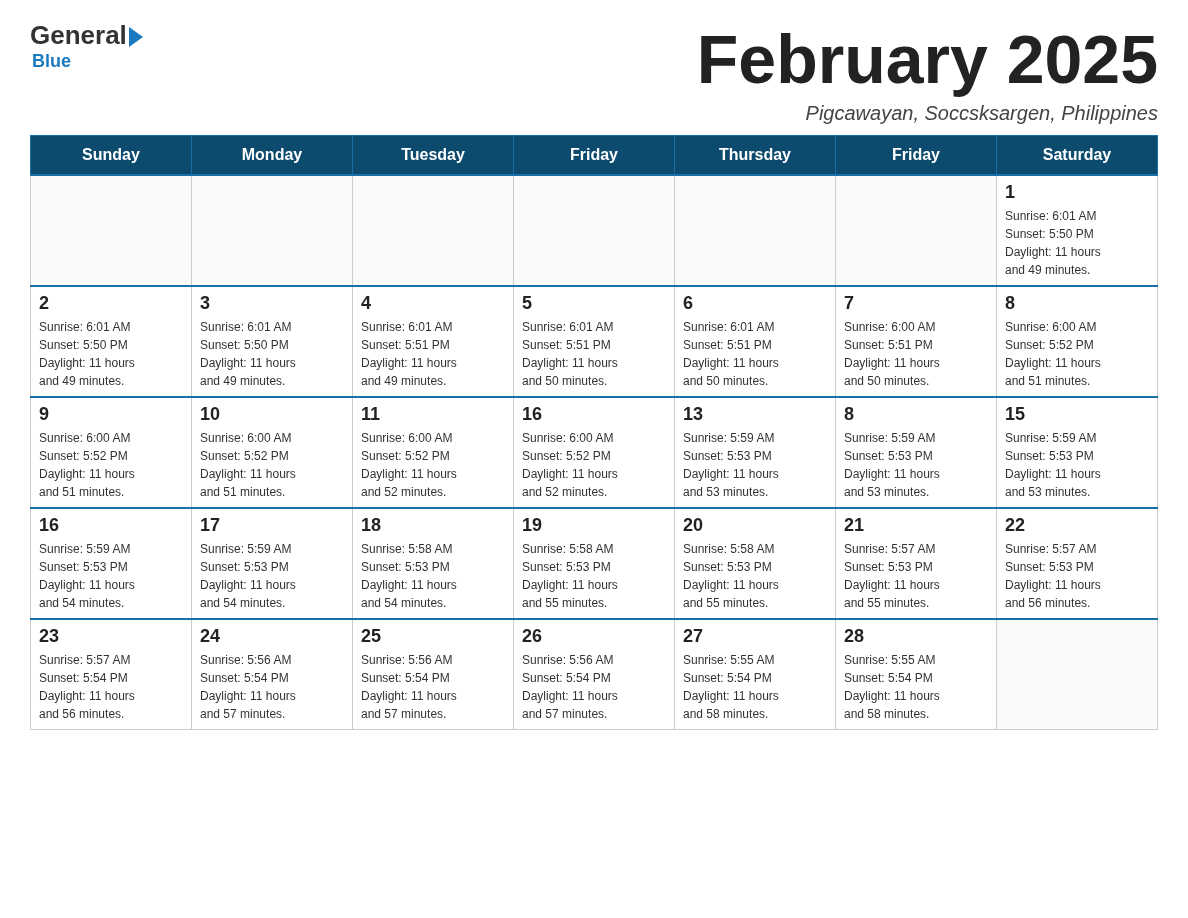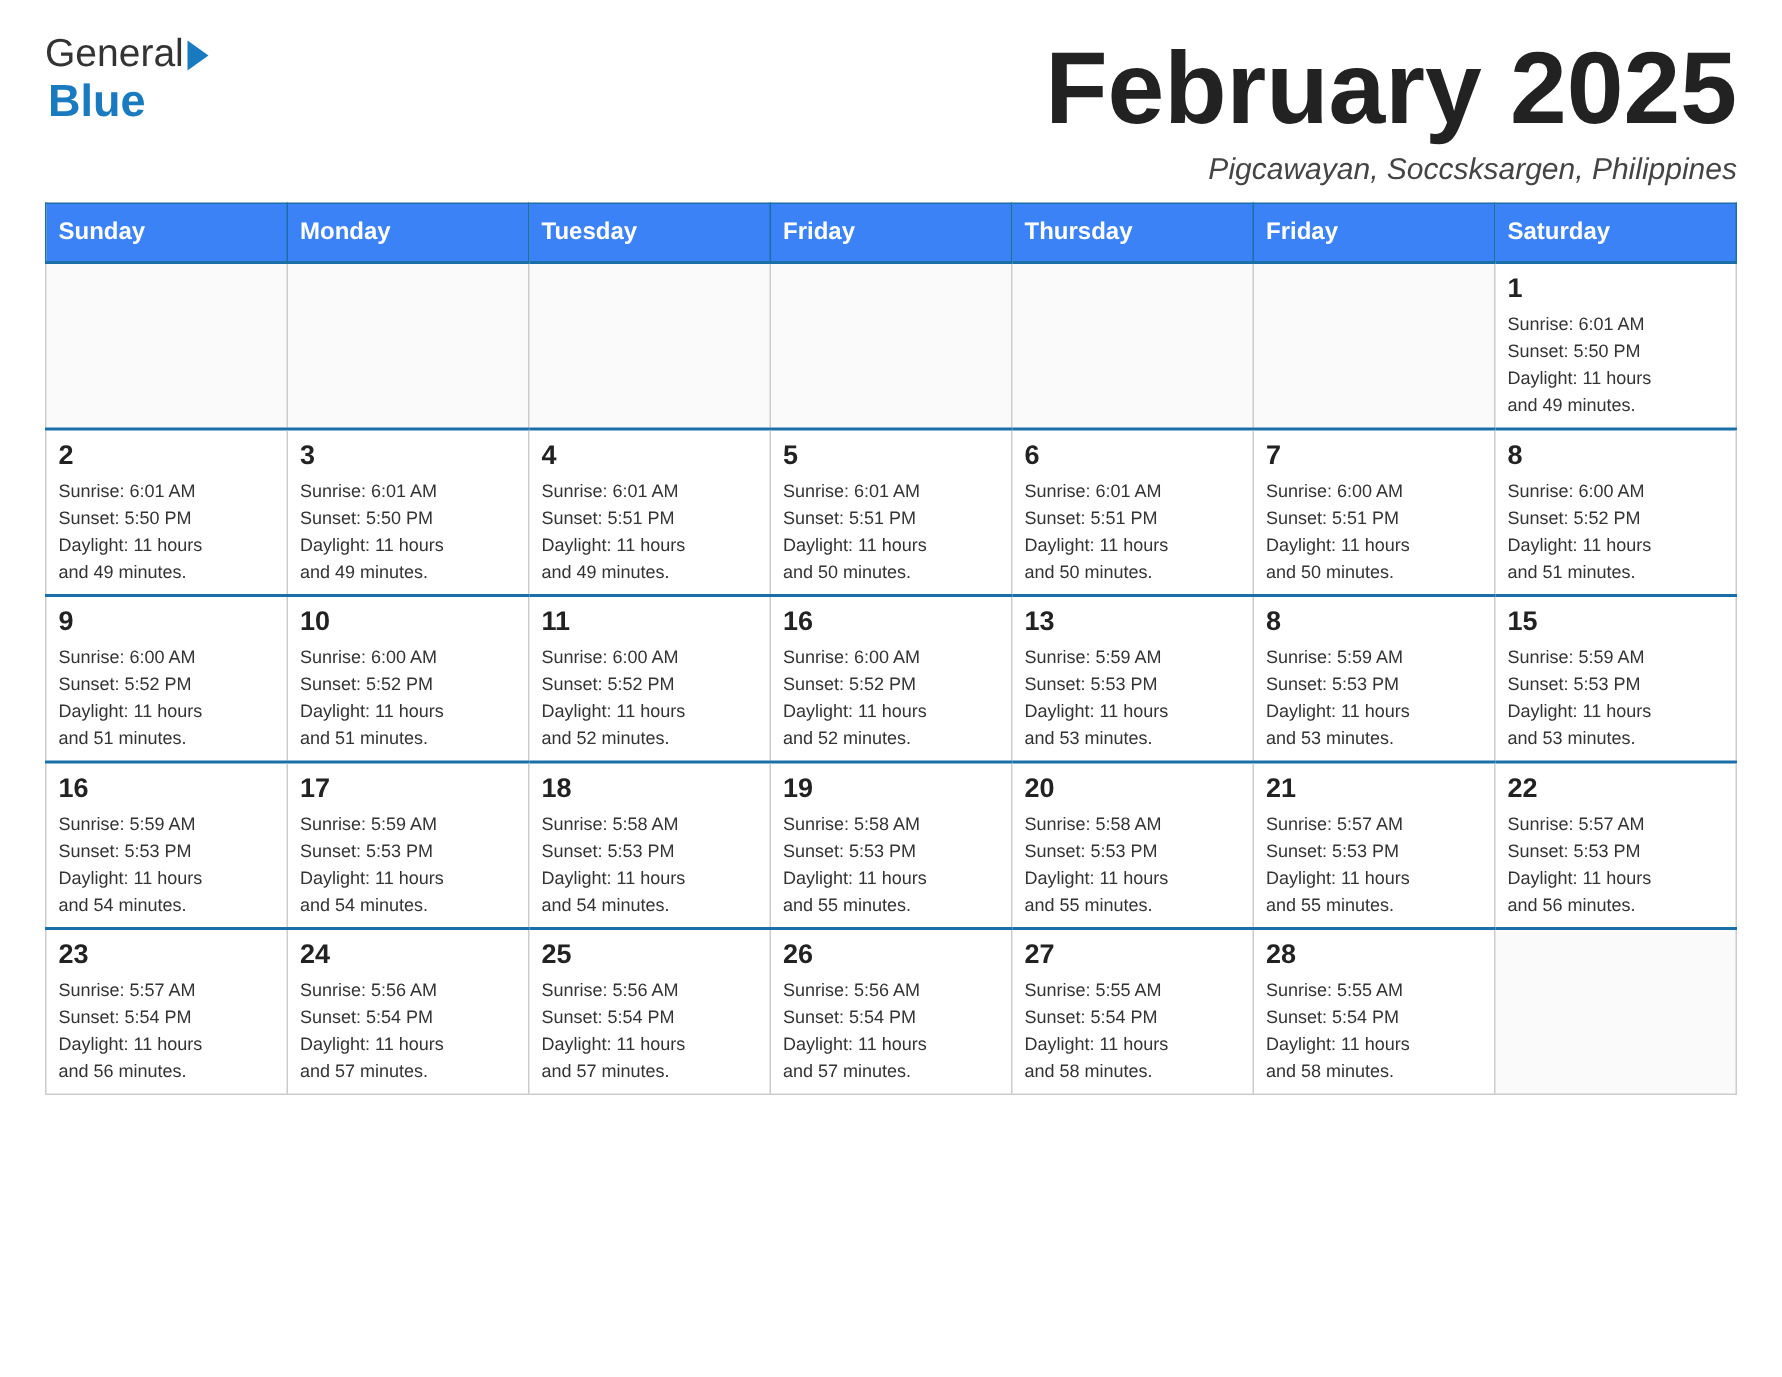--- a/index.html
+++ b/index.html
@@ -16,35 +16,35 @@
       align-items: flex-start;
       margin-bottom: 10px;
     }
     .logo {
       display: flex;
       flex-direction: column;
       align-items: flex-start;
     }
     .logo-general {
       font-size: 26px;
-      font-weight: normal;
+      font-weight: bold;
       color: #333;
       text-align: center;
     }
     .logo-blue-arrow {
       width: 0;
       height: 0;
       border-left: 14px solid #1a7abf;
       border-top: 10px solid transparent;
       border-bottom: 10px solid transparent;
       margin-left: 2px;
       margin-top: 2px;
     }
     .logo-blue {
-      font-size: 30px;
+      font-size: 18px;
       font-weight: bold;
       color: #1a7abf;
       margin-left: 2px;
     }
     .title-block {
       text-align: right;
     }
     .month-title {
       font-size: 68px;
       font-weight: bold;
@@ -55,26 +55,26 @@
       color: #444;
       margin-top: 4px;
       font-style: italic;
     }
     .calendar {
       width: 100%;
       border-collapse: collapse;
       margin-top: 10px;
     }
     .calendar thead th {
-      background-color: #3b82f6;
+      background-color: #0c4a6e;
       color: #fff;
       font-size: 16px;
       font-weight: bold;
       padding: 10px 8px;
-      text-align: left;
+      text-align: center;
       border: 1px solid #1a6fa8;
     }
     .calendar tbody td {
       width: 14.28%;
       vertical-align: top;
       border: 1px solid #ccc;
       padding: 6px 8px;
       height: 110px;
       font-size: 12.5px;
       color: #333;

